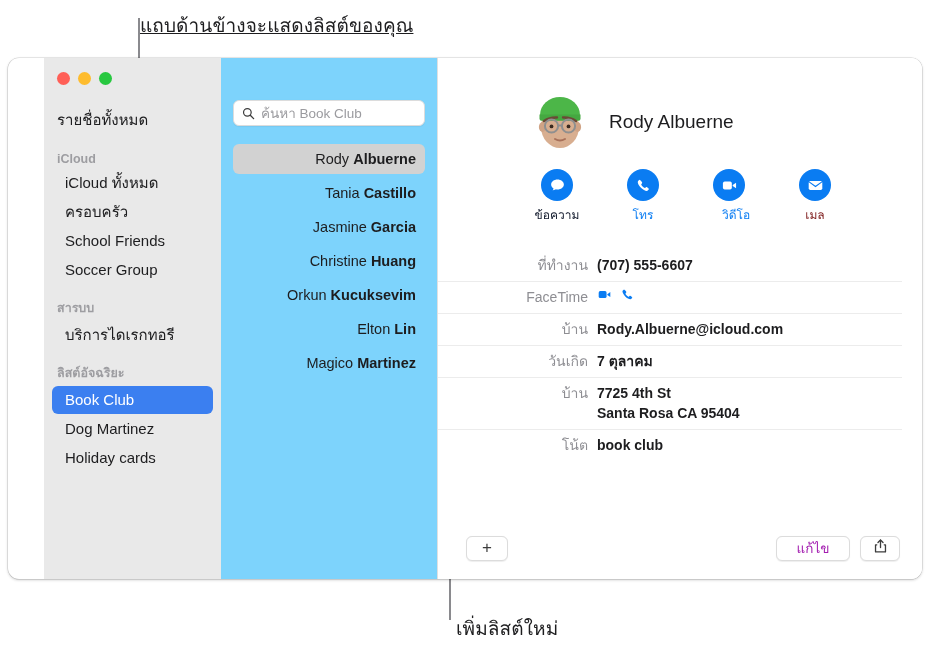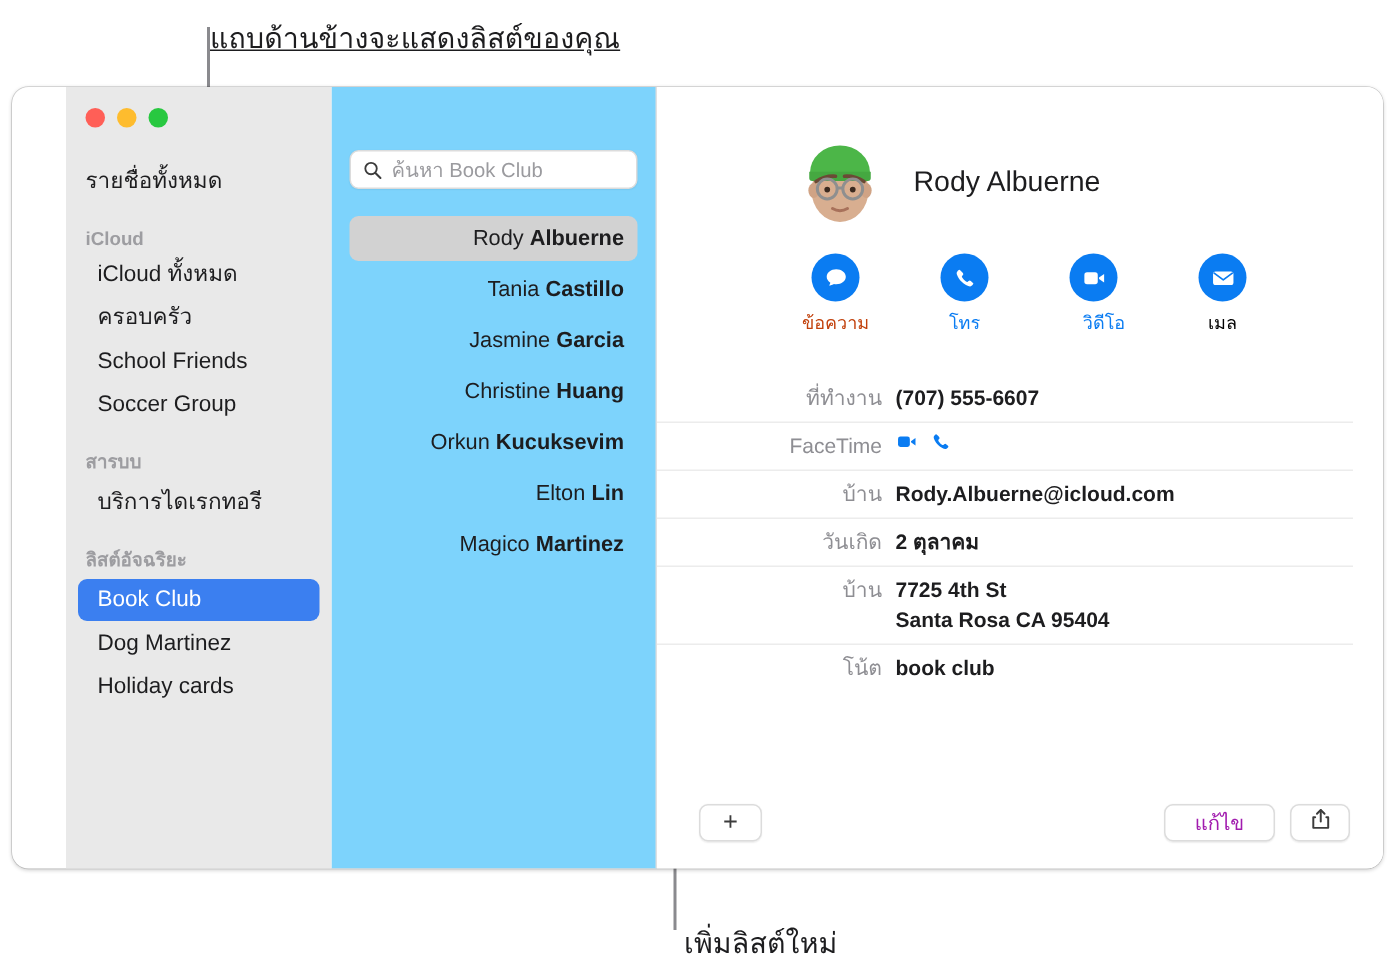--- a/index.html
+++ b/index.html
@@ -333,21 +333,21 @@
       <div id="contact-name">Rody Albuerne</div>
     </div>
 
     <div id="action-buttons">
         <div class="action-button">
           <div class="action-circle" style="background: rgb(10, 124, 242);">
             <svg width="17" height="17" viewBox="0 0 16 16">
               <path d="M8 2.4c-3.3 0-6 2.1-6 4.7 0 1.5.9 2.8 2.3 3.7-.2.9-.8 1.8-.8 1.8s1.9-.3 3-1c.5.1 1 .2 1.5.2 3.3 0 6-2.1 6-4.7S11.3 2.4 8 2.4z" fill="#ffffff"></path>
             </svg>
           </div>
-          <div class="action-label" style="color: #c2410c;">ข้อความ</div>
+          <div class="action-label" style="color: #0f172a;">ข้อความ</div>
         </div>
         <div class="action-button">
           <div class="action-circle" style="background: rgb(10, 124, 242);">
             <svg width="17" height="17" viewBox="0 0 16 16">
               <path d="M4.4 2.6c-.5 0-1.7 1.2-1.8 2-.1 1.2 1.2 3.7 3 5.5 1.8 1.8 4.3 3.1 5.5 3 .8-.1 2-1.3 2-1.8 0-.3-1.7-1.8-2.2-1.9-.4-.1-1.1.7-1.5.9-.4.2-1.5-.6-2.2-1.3-.7-.7-1.5-1.8-1.3-2.2.2-.4 1-1.1.9-1.5-.1-.5-1.6-2.2-1.9-2.2z" fill="#ffffff"></path>
             </svg>
           </div>
           <div class="action-label" style="color: rgb(10, 124, 242);">โทร</div>
         </div>
         <div class="action-button">
@@ -359,21 +359,21 @@
           </div>
           <div class="action-label" style="color: rgb(10, 124, 242); margin-left: 14px;">วิดีโอ</div>
         </div>
         <div class="action-button">
           <div class="action-circle" style="background: rgb(10, 124, 242);">
             <svg width="17" height="17" viewBox="0 0 16 16">
               <rect x="1.6" y="3.8" width="12.8" height="8.4" rx="1.6" fill="#ffffff"></rect>
               <path d="M2.3 4.8 L8 9 L13.7 4.8" fill="none" stroke="#0a7cf2" stroke-width="1.1" stroke-linejoin="round" stroke-linecap="round"></path>
             </svg>
           </div>
-          <div class="action-label" style="color: #000000;">เมล</div>
+          <div class="action-label" style="color: #7f1d1d;">เมล</div>
         </div>
       </div>
 
     <div id="detail-fields">
         <div class="detail-row">
           <div class="detail-label">ที่ทำงาน</div>
           <div class="detail-value">(707) 555-6607</div>
         </div>
         <div class="detail-row">
           <div class="detail-label">FaceTime</div>
@@ -390,21 +390,21 @@
               </svg>
             </span>
           </div>
         </div>
         <div class="detail-row">
           <div class="detail-label">บ้าน</div>
           <div class="detail-value">Rody.Albuerne@icloud.com</div>
         </div>
         <div class="detail-row">
           <div class="detail-label">วันเกิด</div>
-          <div class="detail-value">2 ตุลาคม</div>
+          <div class="detail-value">7 ตุลาคม</div>
         </div>
         <div class="detail-row">
           <div class="detail-label">บ้าน</div>
           <div class="detail-value" style="display: block;">
             <span class="addr-line">7725 4th St</span>
             <span class="addr-line">Santa Rosa CA 95404</span>
           </div>
         </div>
         <div class="detail-row">
           <div class="detail-label">โน้ต</div>

